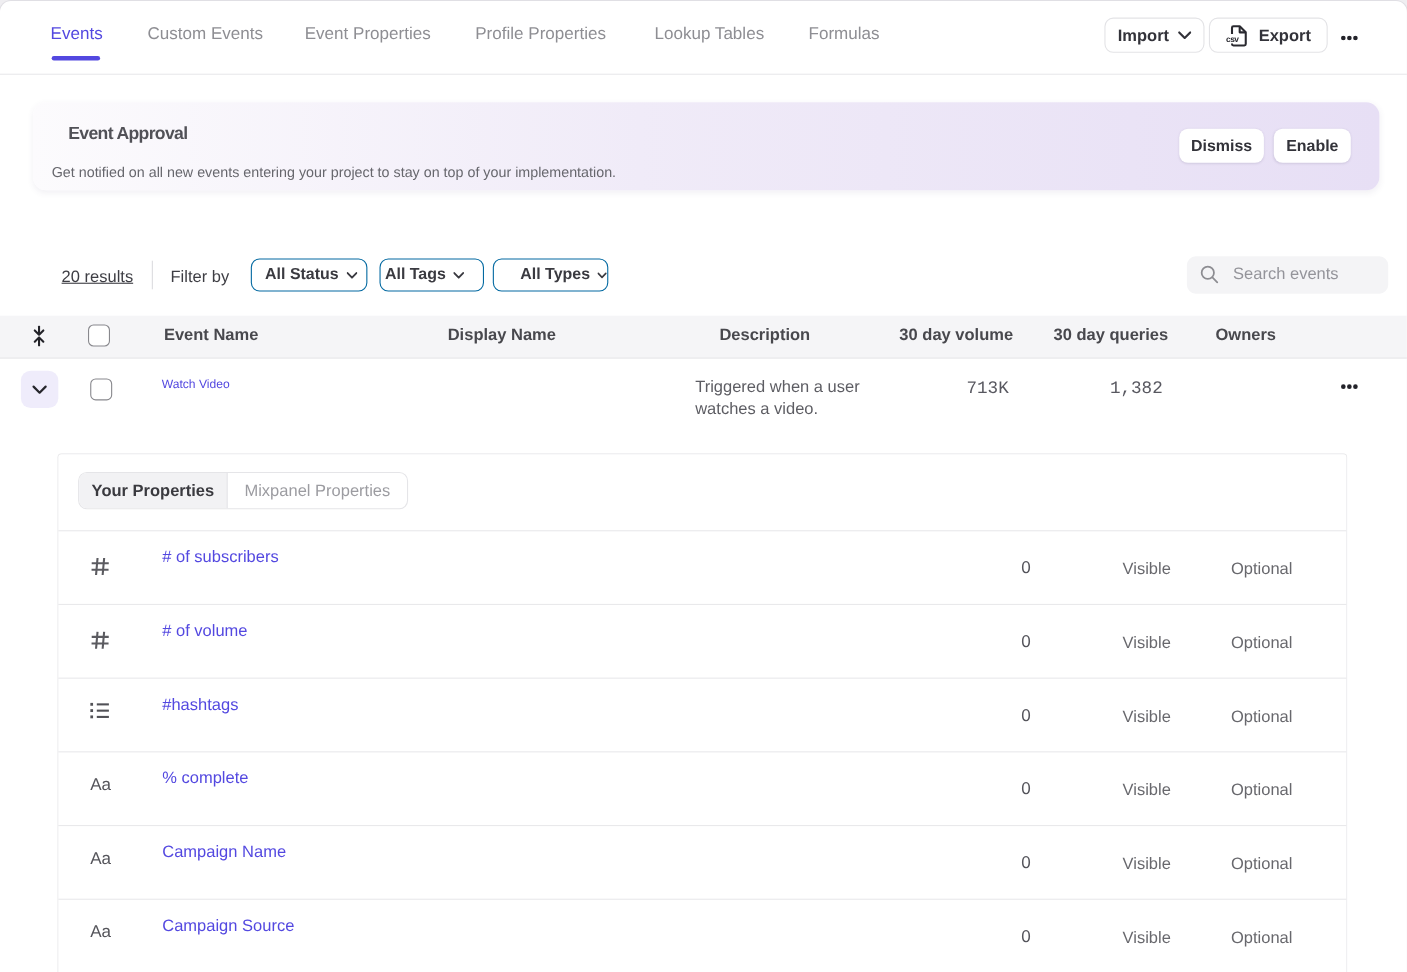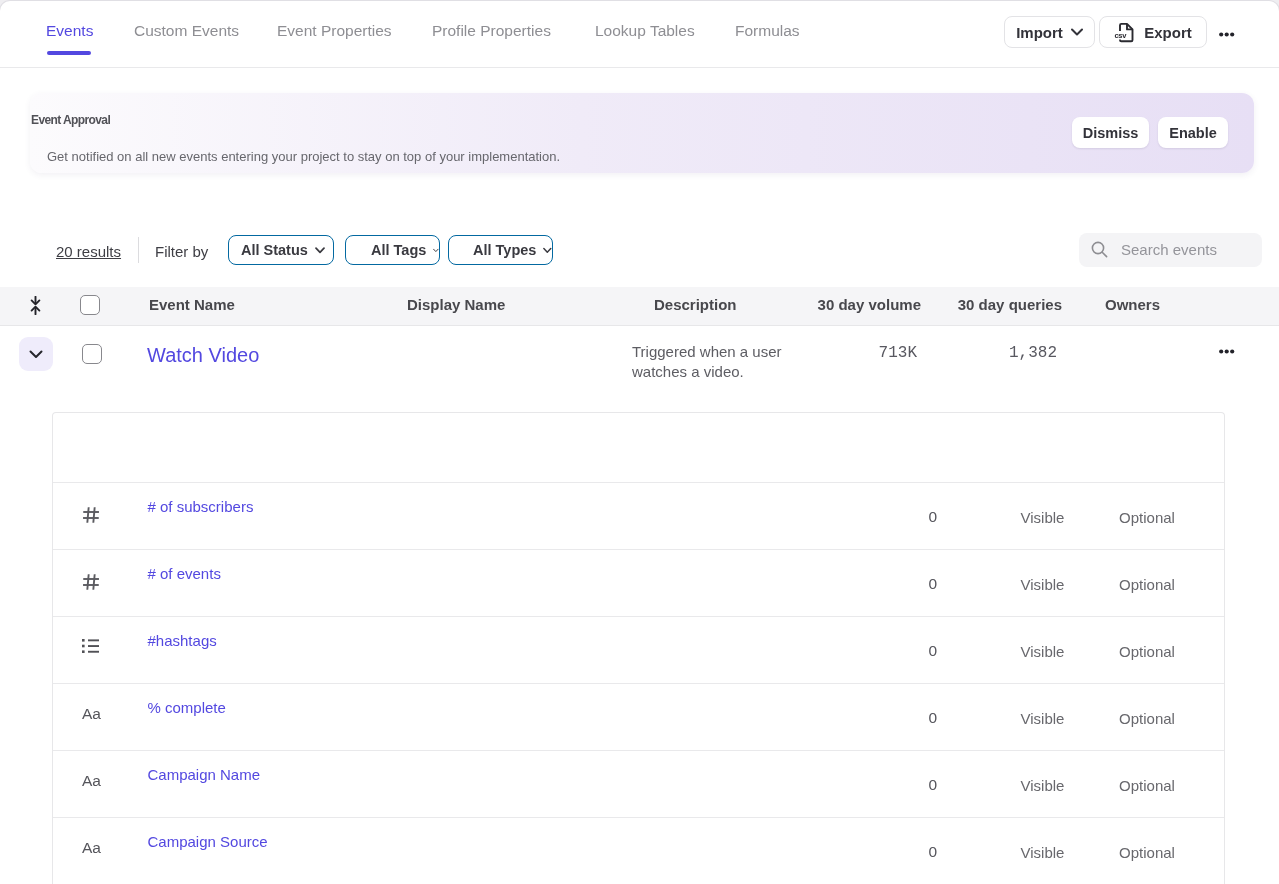--- a/index.html
+++ b/index.html
@@ -57,36 +57,36 @@
     <svg width="16" height="5">
           <circle cx="2.2" cy="2.5" r="2.1" fill="#23232a"></circle>
           <circle cx="7.7" cy="2.5" r="2.1" fill="#23232a"></circle>
           <circle cx="13.2" cy="2.5" r="2.1" fill="#23232a"></circle>
         </svg>
   </div>
 
   <div class="abs" style="left:28px;top:92px;width:1224px;height:80px;border-radius:12px;
        background:linear-gradient(90deg,#fcfbfd 0%,#f0ebf8 45%,#e7dff5 100%);
        box-shadow:0 2px 6px rgba(80,70,120,0.08);"></div>
-  <div class="abs" style="left:29px;top:112px;font-size:12px;font-weight:bold;letter-spacing:-0.6px;color:#515157;">Event Approval</div>
+  <div class="abs" style="left:60px;top:112px;font-size:16px;font-weight:bold;letter-spacing:-0.6px;color:#515157;">Event Approval</div>
   <div class="abs" style="left:45px;top:138px;font-size:13px;color:#67676d;margin-top:10px;">Get notified on all new events entering your project to stay on top of your implementation.</div>
   <div class="btn" style="left:1070px;top:116px;width:77px;height:31px;border:none;font-size:14.5px;box-shadow:0 1px 2px rgba(60,50,90,0.12);">Dismiss</div>
   <div class="btn" style="left:1156px;top:116px;width:70px;height:31px;border:none;font-size:14.5px;box-shadow:0 1px 2px rgba(60,50,90,0.12);">Enable</div>
 
   <div class="abs" style="left:54px;top:242px;font-size:15px;color:#3e3e44;text-decoration:underline;">20 results</div>
   <div class="abs" style="left:136px;top:236px;width:1px;height:26px;background:#dcdcdf;"></div>
   <div class="abs" style="left:153px;top:242px;font-size:15px;color:#3e3e44;">Filter by</div>
 
   <div class="drop" style="left:226px;top:234px;width:106px;height:30px;padding-left:12px;">
     <span>All Status</span>
     <svg width="10" height="7" viewBox="0 0 10 7" style="margin-left:7px;">
       <polyline points="1,1.2 5,5.4 9,1.2" fill="none" stroke="#3a3a40" stroke-width="1.7" stroke-linecap="round" stroke-linejoin="round"></polyline>
     </svg>
   </div>
-  <div class="drop" style="left:343px;top:234px;width:95px;height:30px;padding-left:25px;">
+  <div class="drop" style="left:343px;top:234px;width:95px;height:30px;padding-left:4px;">
     <span>All Tags</span>
     <svg width="10" height="7" viewBox="0 0 10 7" style="margin-left:7px;">
       <polyline points="1,1.2 5,5.4 9,1.2" fill="none" stroke="#3a3a40" stroke-width="1.7" stroke-linecap="round" stroke-linejoin="round"></polyline>
     </svg>
   </div>
   <div class="drop" style="left:446px;top:234px;width:105px;height:30px;padding-left:24px;">
     <span>All Types</span>
     <svg width="10" height="7" viewBox="0 0 10 7" style="margin-left:7px;">
       <polyline points="1,1.2 5,5.4 9,1.2" fill="none" stroke="#3a3a40" stroke-width="1.7" stroke-linecap="round" stroke-linejoin="round"></polyline>
     </svg>
@@ -117,34 +117,38 @@
     <div class="hdr" style="right:217px;top:9px;">30 day queries</div>
     <div class="hdr" style="left:1105px;top:9px;">Owners</div>
   </div>
 
   <div class="abs" style="left:17px;top:336px;width:34px;height:34px;border-radius:9px;background:#efecfb;">
     <svg width="14" height="9" viewBox="0 0 14 9" style="position:absolute;left:10px;top:13px;">
       <polyline points="1.5,1.5 7,7 12.5,1.5" fill="none" stroke="#26262c" stroke-width="2" stroke-linecap="round" stroke-linejoin="round"></polyline>
     </svg>
   </div>
   <div class="check" style="left:80px;top:343px;"></div>
-  <div class="abs" style="left:145px;top:343px;font-size:20px;color:#5348e0;">Watch Video</div>
+  <div class="abs" style="left:145px;top:343px;font-size:11px;color:#5348e0;">Watch Video</div>
   <div class="abs" style="left:630px;top:341px;font-size:15px;color:#5d5d63;line-height:20px;">Triggered when a user<br>watches a video.</div>
   <div class="mono abs" style="left:760px;top:343px;width:155px;text-align:right;">713K</div>
   <div class="mono abs" style="left:900px;top:343px;width:155px;text-align:right;">1,382</div>
   <div class="abs" style="left:1217px;top:348px;width:16px;height:5px;">
     <svg width="16" height="5">
           <circle cx="2.2" cy="2.5" r="2.1" fill="#23232a"></circle>
           <circle cx="7.7" cy="2.5" r="2.1" fill="#23232a"></circle>
           <circle cx="13.2" cy="2.5" r="2.1" fill="#23232a"></circle>
         </svg>
   </div>
 
   <div class="abs" style="left:50px;top:411px;width:1173px;height:472px;border:1px solid #e7e7e9;border-bottom:none;border-radius:4px 4px 0 0;background:#fff;">
 
+    <div class="abs" style="left:18px;top:16px;width:300px;height:34px;border:1px solid #e5e5e8;border-radius:8px;overflow:hidden;display:flex;">
+      <div style="width:135px;height:100%;background:#f2f2f4;border-right:1px solid #e5e5e8;display:flex;align-items:center;justify-content:center;font-size:15px;font-weight:bold;color:#3a3a3f;">Your Properties</div>
+      <div style="flex:1;display:flex;align-items:center;justify-content:center;font-size:15px;color:#9c9ca1;">Mixpanel Properties</div>
+    </div>
     <div class="rowline" style="top:69px;"></div>
 
     <svg width="16" height="16" viewBox="0 0 16 16" class="abs" style="left:29.5px;top:94px;">
       <g stroke="#5b5b60" stroke-width="1.9" fill="none" stroke-linecap="square">
       <line x1="5.6" y1="1.2" x2="4.4" y2="14.8"></line>
             <line x1="11.6" y1="1.2" x2="10.4" y2="14.8"></line>
       <line x1="1.2" y1="5" x2="15" y2="5"></line>
             <line x1="1" y1="11" x2="14.8" y2="11"></line>
           </g>
     </svg>
@@ -155,21 +159,21 @@
     <div class="rowline" style="top:136px;"></div>
 
     <svg width="16" height="16" viewBox="0 0 16 16" class="abs" style="left:29.5px;top:161px;">
       <g stroke="#5b5b60" stroke-width="1.9" fill="none" stroke-linecap="square">
       <line x1="5.6" y1="1.2" x2="4.4" y2="14.8"></line>
             <line x1="11.6" y1="1.2" x2="10.4" y2="14.8"></line>
       <line x1="1.2" y1="5" x2="15" y2="5"></line>
             <line x1="1" y1="11" x2="14.8" y2="11"></line>
           </g>
     </svg>
-    <div class="plink" style="top:152px;"># of events</div>
+    <div class="plink" style="top:152px;"># of volume</div>
     <div class="abs" style="left:802px;top:162px;width:82px;text-align:right;font-size:15.5px;color:#55555c;">0</div>
     <div class="vis" style="left:942px;top:163px;width:95px;text-align:center;">Visible</div>
     <div class="vis" style="left:1039px;top:163px;width:110px;text-align:center;">Optional</div>
     <div class="rowline" style="top:203px;"></div>
 
     <svg width="18" height="18" viewBox="0 0 18 18" class="abs" style="left:29px;top:224px;">
       <rect x="0" y="2" width="2.6" height="2.6" fill="#515156"></rect>
           <rect x="0" y="7.7" width="2.6" height="2.6" fill="#515156"></rect>
           <rect x="0" y="13.4" width="2.6" height="2.6" fill="#515156"></rect>
       <rect x="6" y="2.4" width="11" height="1.9" fill="#515156"></rect>

